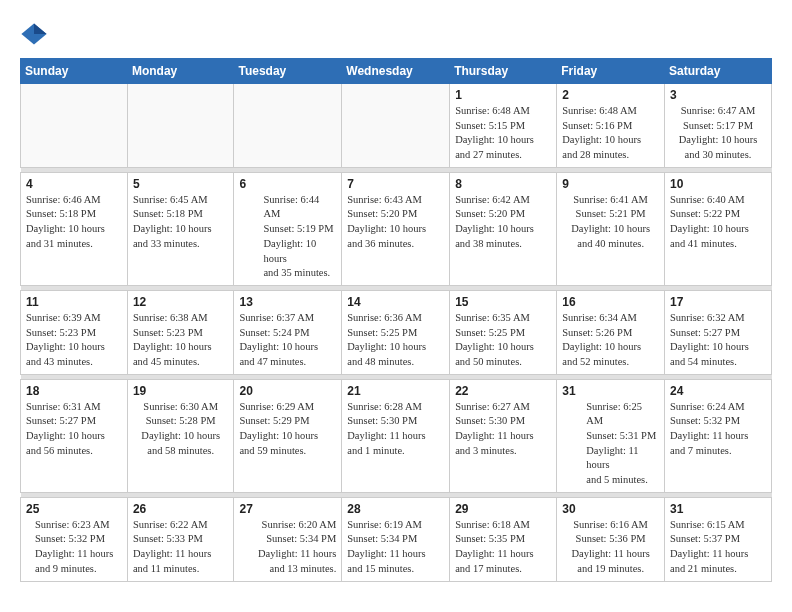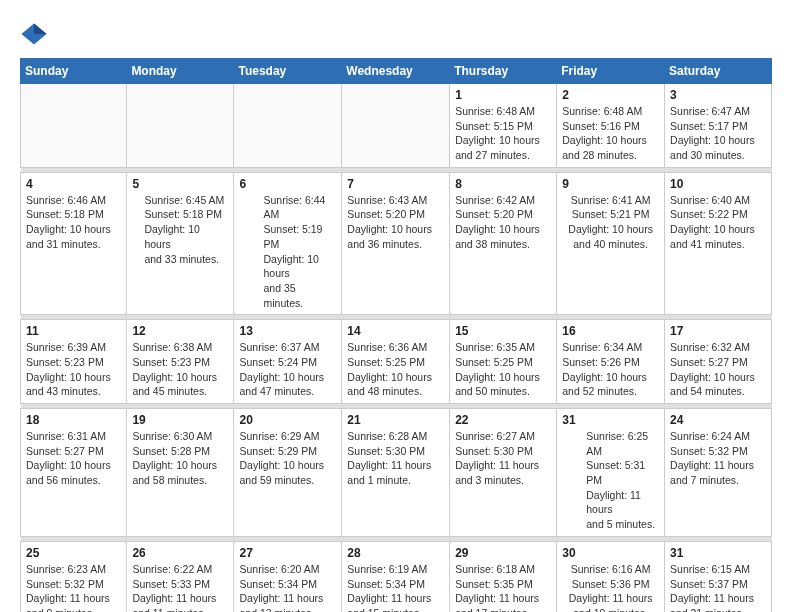--- a/index.html
+++ b/index.html
@@ -67,20 +67,21 @@
       font-weight: bold;
       font-size: 12px;
       color: #222;
       display: block;
       margin-bottom: 2px;
     }
     .day-info {
       color: #333;
       font-size: 10.5px;
       line-height: 1.4;
+      font-family: Liberation Serif, serif;
     }
   </style>
 </head>
 <body>
 
 <div class="header-area">
   <div class="logo">
     <svg class="logo-icon" viewBox="0 0 40 40">
       <polygon points="20,5 38,20 20,35 2,20" fill="#2e6eb5"></polygon>
       <polygon points="20,5 38,20 20,20" fill="#1a4a8a"></polygon>
@@ -123,21 +124,21 @@
         </td>
         <td>
           <span class="day-number">2</span>
           <div class="day-info" style="white-space: pre-line;">Sunrise: 6:48 AM
 Sunset: 5:16 PM
 Daylight: 10 hours
 and 28 minutes.</div>
         </td>
         <td>
           <span class="day-number">3</span>
-          <div class="day-info" style="white-space: pre-line;">Sunrise: 6:47 AM
+          <div class="day-info" style="white-space: pre-line; text-align: center;">Sunrise: 6:47 AM
 Sunset: 5:17 PM
 Daylight: 10 hours
 and 30 minutes.</div>
         </td>
       </tr>
       <tr>
         <td style="background: rgb(224, 224, 224); height: 5px; border: none; padding: 0px;"></td>
         <td style="background: rgb(224, 224, 224); height: 5px; border: none; padding: 0px;"></td>
         <td style="background: rgb(224, 224, 224); height: 5px; border: none; padding: 0px;"></td>
         <td style="background: rgb(224, 224, 224); height: 5px; border: none; padding: 0px;"></td>
@@ -148,21 +149,21 @@
       <tr>
         <td>
           <span class="day-number">4</span>
           <div class="day-info" style="white-space: pre-line;">Sunrise: 6:46 AM
 Sunset: 5:18 PM
 Daylight: 10 hours
 and 31 minutes.</div>
         </td>
         <td>
           <span class="day-number">5</span>
-          <div class="day-info" style="white-space: pre-line; margin-left: 12px;">Sunrise: 6:45 AM
+          <div class="day-info" style="white-space: pre-line;">Sunrise: 6:45 AM
 Sunset: 5:18 PM
 Daylight: 10 hours
 and 33 minutes.</div>
         </td>
         <td>
           <span class="day-number">6</span>
           <div class="day-info" style="white-space: pre-line; margin-left: 24px;">Sunrise: 6:44 AM
 Sunset: 5:19 PM
 Daylight: 10 hours
 and 35 minutes.</div>
@@ -268,21 +269,21 @@
       <tr>
         <td>
           <span class="day-number">18</span>
           <div class="day-info" style="white-space: pre-line;">Sunrise: 6:31 AM
 Sunset: 5:27 PM
 Daylight: 10 hours
 and 56 minutes.</div>
         </td>
         <td>
           <span class="day-number">19</span>
-          <div class="day-info" style="white-space: pre-line;">Sunrise: 6:30 AM
+          <div class="day-info" style="white-space: pre-line; text-align: center;">Sunrise: 6:30 AM
 Sunset: 5:28 PM
 Daylight: 10 hours
 and 58 minutes.</div>
         </td>
         <td>
           <span class="day-number">20</span>
           <div class="day-info" style="white-space: pre-line;">Sunrise: 6:29 AM
 Sunset: 5:29 PM
 Daylight: 10 hours
 and 59 minutes.</div>
@@ -321,35 +322,35 @@
         <td style="background: rgb(224, 224, 224); height: 5px; border: none; padding: 0px;"></td>
         <td style="background: rgb(224, 224, 224); height: 5px; border: none; padding: 0px;"></td>
         <td style="background: rgb(224, 224, 224); height: 5px; border: none; padding: 0px;"></td>
         <td style="background: rgb(224, 224, 224); height: 5px; border: none; padding: 0px;"></td>
         <td style="background: rgb(224, 224, 224); height: 5px; border: none; padding: 0px;"></td>
         <td style="background: rgb(224, 224, 224); height: 5px; border: none; padding: 0px;"></td>
       </tr>
       <tr>
         <td>
           <span class="day-number">25</span>
-          <div class="day-info" style="white-space: pre-line;">Sunrise: 6:23 AM
+          <div class="day-info" style="white-space: pre-line; margin-left: 9px;">Sunrise: 6:23 AM
 Sunset: 5:32 PM
 Daylight: 11 hours
 and 9 minutes.</div>
         </td>
         <td>
           <span class="day-number">26</span>
           <div class="day-info" style="white-space: pre-line;">Sunrise: 6:22 AM
 Sunset: 5:33 PM
 Daylight: 11 hours
 and 11 minutes.</div>
         </td>
         <td>
           <span class="day-number">27</span>
-          <div class="day-info" style="white-space: pre-line;">Sunrise: 6:20 AM
+          <div class="day-info" style="white-space: pre-line; text-align: right;">Sunrise: 6:20 AM
 Sunset: 5:34 PM
 Daylight: 11 hours
 and 13 minutes.</div>
         </td>
         <td>
           <span class="day-number">28</span>
           <div class="day-info" style="white-space: pre-line;">Sunrise: 6:19 AM
 Sunset: 5:34 PM
 Daylight: 11 hours
 and 15 minutes.</div>

